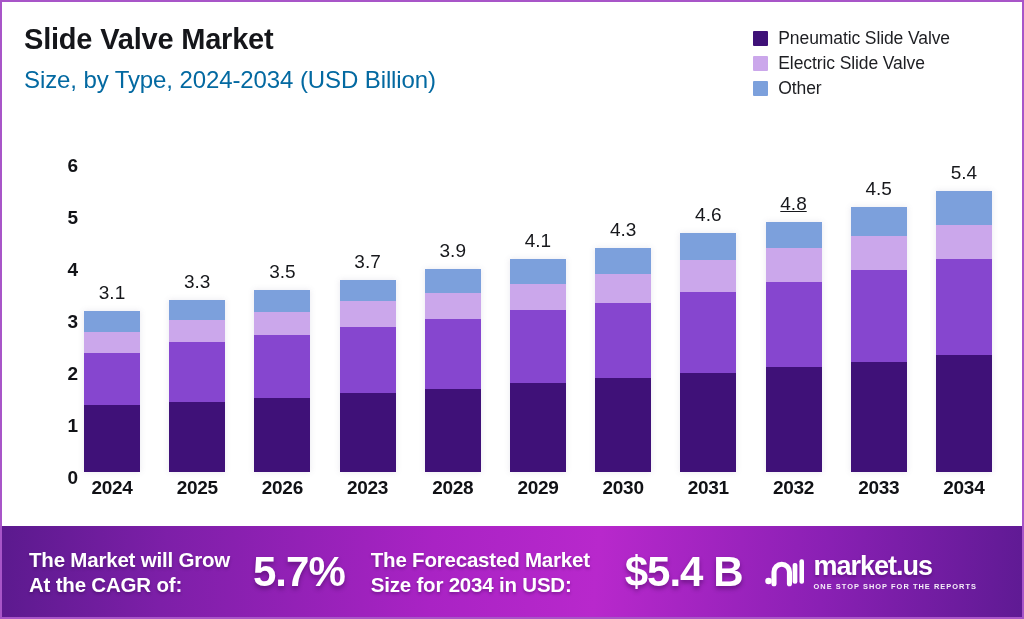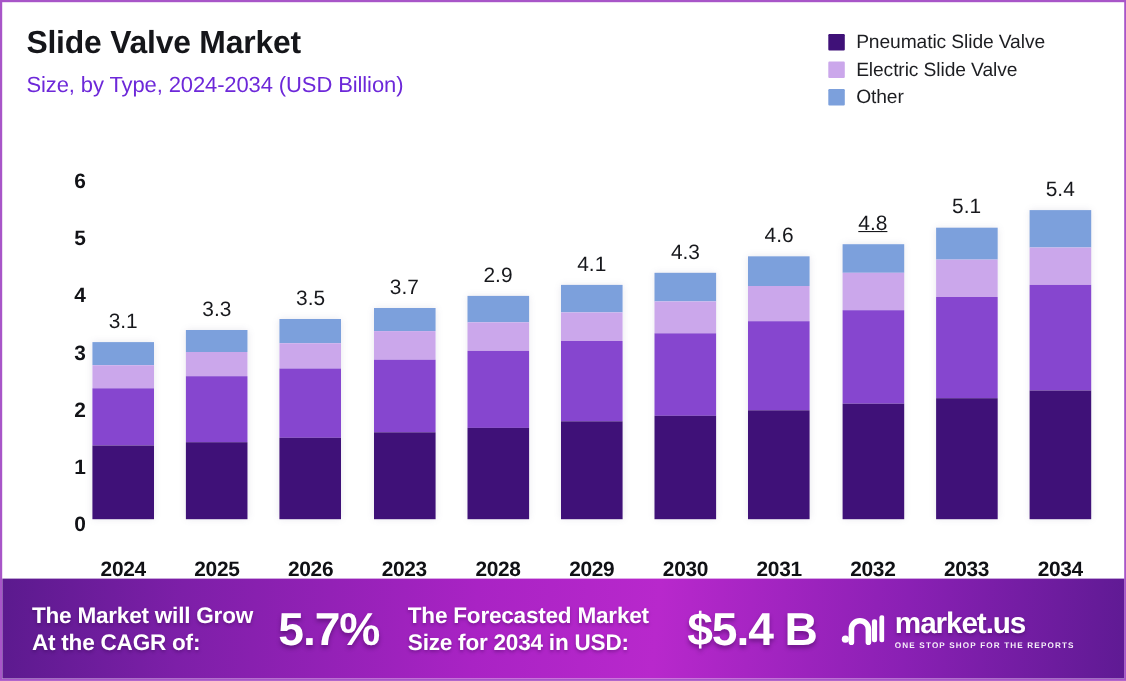--- a/index.html
+++ b/index.html
@@ -18,21 +18,21 @@
     overflow:hidden;
   }
 
   
   #header{position:absolute;left:22px;top:22px;}
   #chart-title{
     font-size:29px;font-weight:bold;color:#15161a;
     letter-spacing:-0.2px;line-height:1.1;margin:0;
   }
   #chart-subtitle{
-    font-size:20px;color:#6d28d9;margin-top:11px;line-height:1.1;
+    font-size:24px;color:#0369a1;margin-top:11px;line-height:1.1;
     letter-spacing:-0.1px;
   }
 
   
   #legend{position:absolute;right:72px;top:28px;}
   .legend-item{display:flex;align-items:center;margin-bottom:9px;height:16px;}
   .legend-swatch{width:15px;height:15px;margin-right:10px;flex:0 0 auto;border-radius:1px;}
   .legend-label{font-size:17.5px;color:#1d1e22;white-space:nowrap;letter-spacing:-0.1px;}
 
   
@@ -62,21 +62,21 @@
     position:relative;width:56px;
     display:flex;flex-direction:column-reverse;
     box-shadow:0 0 6px rgba(120,110,150,0.17);
   }
   .seg{width:100%;}
   .bar-value{
     position:absolute;left:50%;transform:translateX(-50%);
     font-size:19px;color:#17181c;white-space:nowrap;
   }
   #xaxis{
-    position:absolute;left:82px;top:506px;width:908px;
+    position:absolute;left:82px;top:475px;width:908px;
     display:flex;justify-content:space-between;gap:12px;
   }
   .xtick{
     width:56px;text-align:center;
     font-size:19px;font-weight:bold;color:#101115;
     letter-spacing:-0.3px;
   }
 
   
   #banner{
@@ -172,21 +172,21 @@
         <div class="bar-col">
           <div class="bar-value" style="bottom: 199.4px; text-align: right;">3.7</div>
           <div class="bar-stack" style="height: 192.4px;">
             <div class="seg" style="height: 79.04px; background: rgb(63, 17, 120);"></div>
             <div class="seg" style="height: 65.52px; background: rgb(134, 70, 207);"></div>
             <div class="seg" style="height: 26.52px; background: rgb(203, 167, 235);"></div>
             <div class="seg" style="height: 21.32px; background: rgb(124, 160, 220);"></div>
           </div>
         </div>
         <div class="bar-col">
-          <div class="bar-value" style="bottom: 209.8px;">2.9</div>
+          <div class="bar-value" style="bottom: 209.8px;">3.9</div>
           <div class="bar-stack" style="height: 202.8px;">
             <div class="seg" style="height: 83.2px; background: rgb(63, 17, 120);"></div>
             <div class="seg" style="height: 69.68px; background: rgb(134, 70, 207);"></div>
             <div class="seg" style="height: 26px; background: rgb(203, 167, 235);"></div>
             <div class="seg" style="height: 23.92px; background: rgb(124, 160, 220);"></div>
           </div>
         </div>
         <div class="bar-col">
           <div class="bar-value" style="bottom: 220.2px;">4.1</div>
           <div class="bar-stack" style="height: 213.2px;">
@@ -217,21 +217,21 @@
         <div class="bar-col">
           <div class="bar-value" style="bottom: 256.6px; text-decoration: underline;">4.8</div>
           <div class="bar-stack" style="height: 249.6px;">
             <div class="seg" style="height: 105.04px; background: rgb(63, 17, 120);"></div>
             <div class="seg" style="height: 85.28px; background: rgb(134, 70, 207);"></div>
             <div class="seg" style="height: 33.28px; background: rgb(203, 167, 235);"></div>
             <div class="seg" style="height: 26px; background: rgb(124, 160, 220);"></div>
           </div>
         </div>
         <div class="bar-col">
-          <div class="bar-value" style="bottom: 272.2px;">5.1</div>
+          <div class="bar-value" style="bottom: 272.2px;">4.5</div>
           <div class="bar-stack" style="height: 265.2px;">
             <div class="seg" style="height: 109.72px; background: rgb(63, 17, 120);"></div>
             <div class="seg" style="height: 92.04px; background: rgb(134, 70, 207);"></div>
             <div class="seg" style="height: 33.8px; background: rgb(203, 167, 235);"></div>
             <div class="seg" style="height: 29.64px; background: rgb(124, 160, 220);"></div>
           </div>
         </div>
         <div class="bar-col">
           <div class="bar-value" style="bottom: 287.8px;">5.4</div>
           <div class="bar-stack" style="height: 280.8px;">

